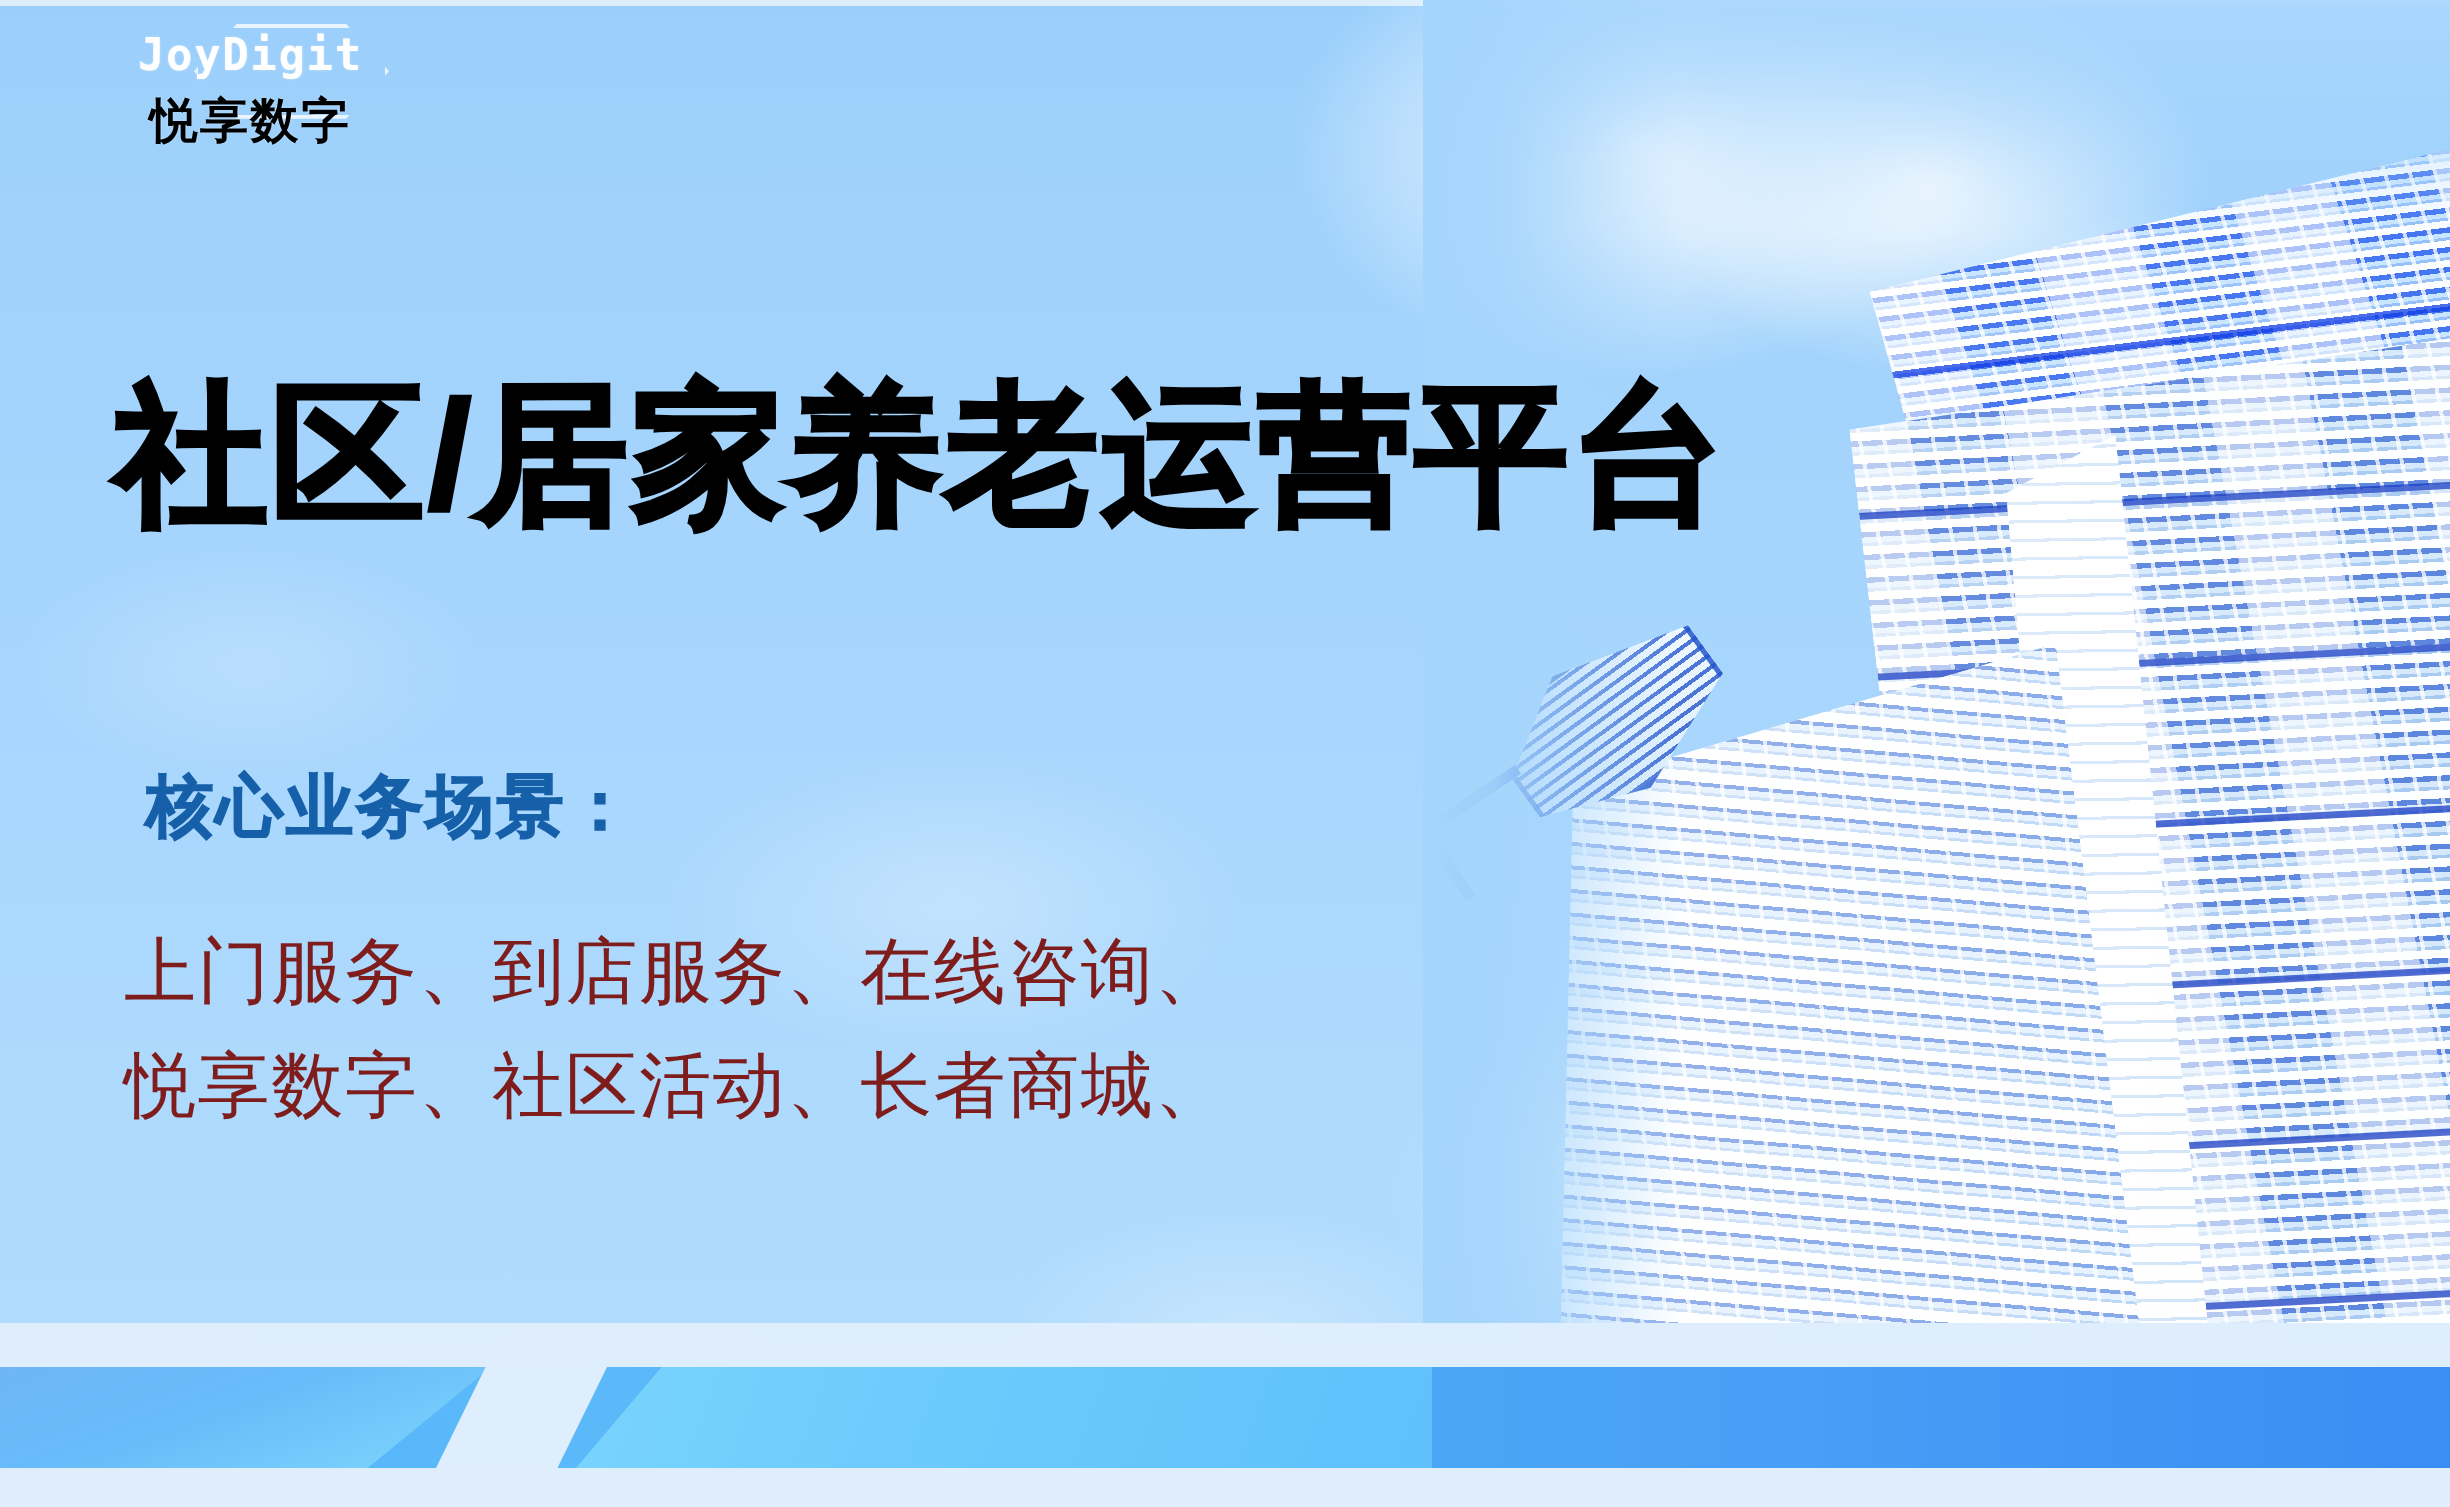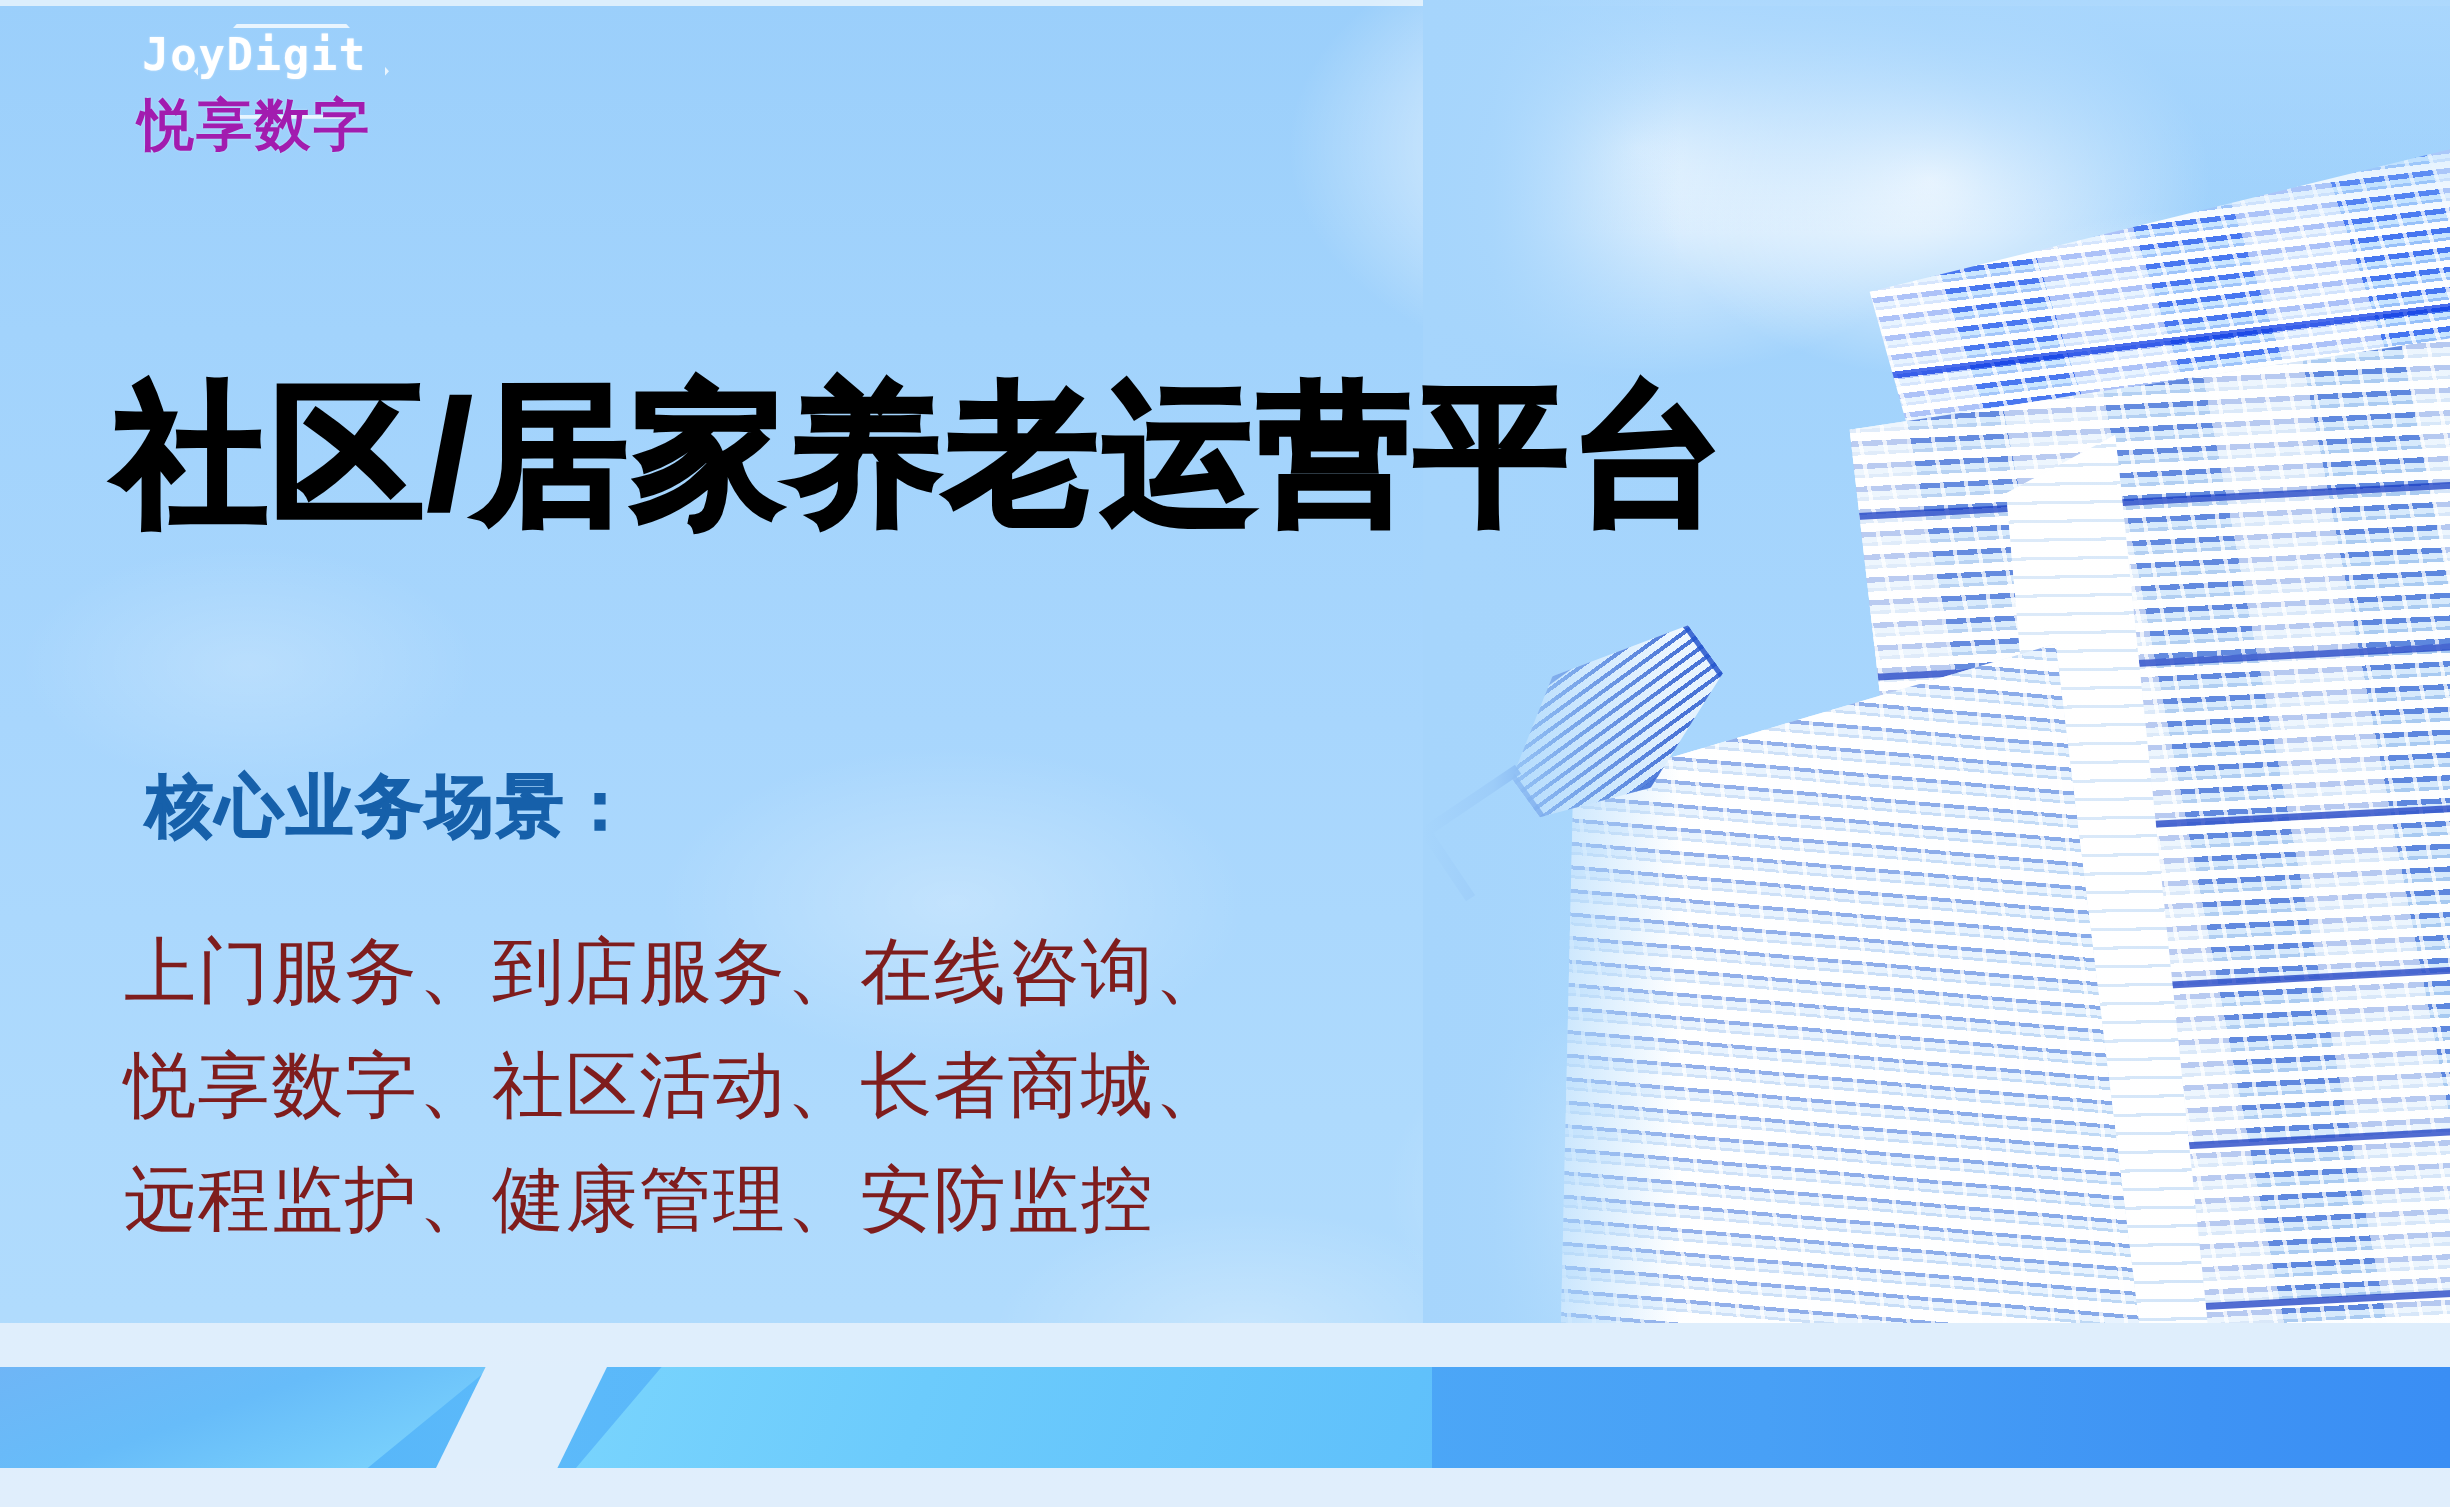--- a/index.html
+++ b/index.html
@@ -286,23 +286,23 @@
     font-size: 44px;
     letter-spacing: 1.6px;
     color: #ffffff;
     line-height: 1;
     z-index: 2;
     text-shadow: 0 0 2.3px rgba(255,255,255,0.45);
   }
   .logo-cn {
     position: relative;
     z-index: 2;
-    font-size: 56px;
+    font-size: 48px;
     font-weight: bold;
-    color: #a21caf;
+    color: #000000;
     letter-spacing: 2.3px;
     line-height: 1;
     text-shadow: 0 0 2.3px rgba(255,255,255,0.4);
   }
 
   
   .headline {
     position: absolute;
     left: 115px;
     top: 263px;
@@ -452,21 +452,20 @@
     <span class="logo-cn">悦享数字</span>
   </div>
 
   <h1 class="headline">社区/居家养老运营平台</h1>
 
   <div class="section-label">核心业务场景：</div>
 
   <div class="body-list">
     <span class="body-line">上门服务、到店服务、在线咨询、</span>
     <span class="body-line">悦享数字、社区活动、长者商城、</span>
-    <span class="body-line">远程监护、健康管理、安防监控</span>
   </div>
 
   <div class="bottom-band">
     <div class="band-solid"></div>
     <div class="band-para-right"></div>
     <div class="band-para-left"></div>
     <div class="band-gap"></div>
   </div>
 
 </div>

